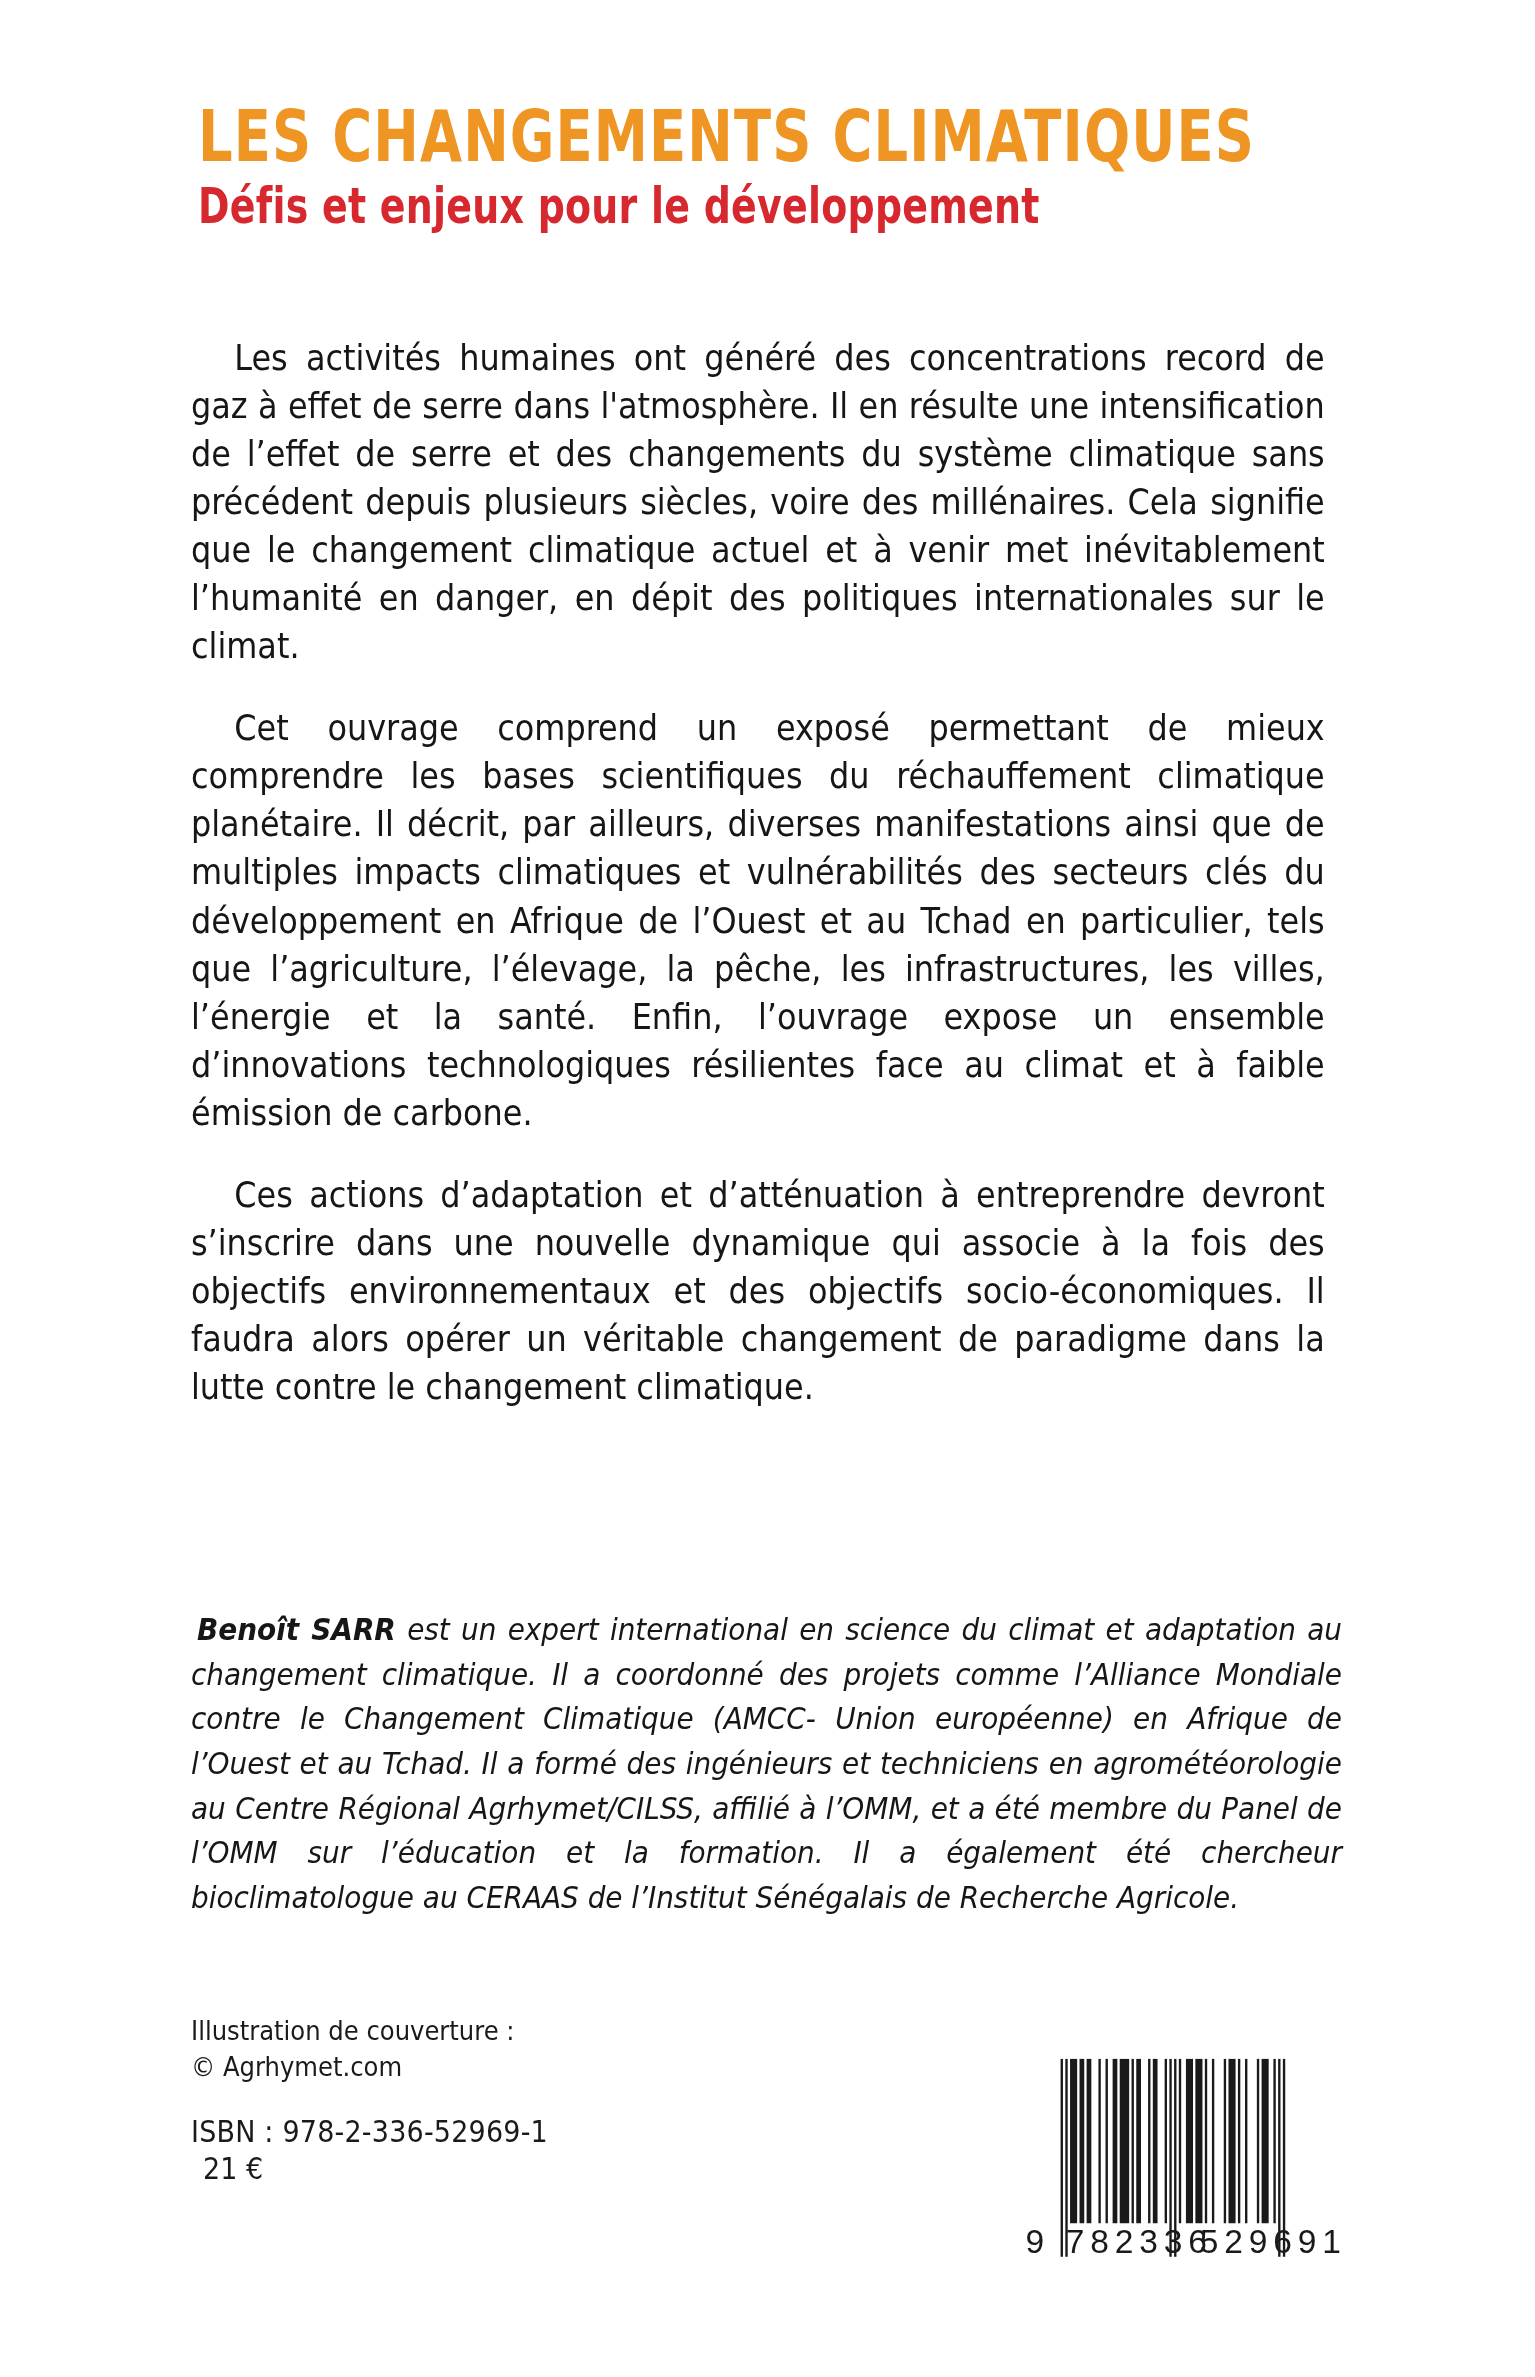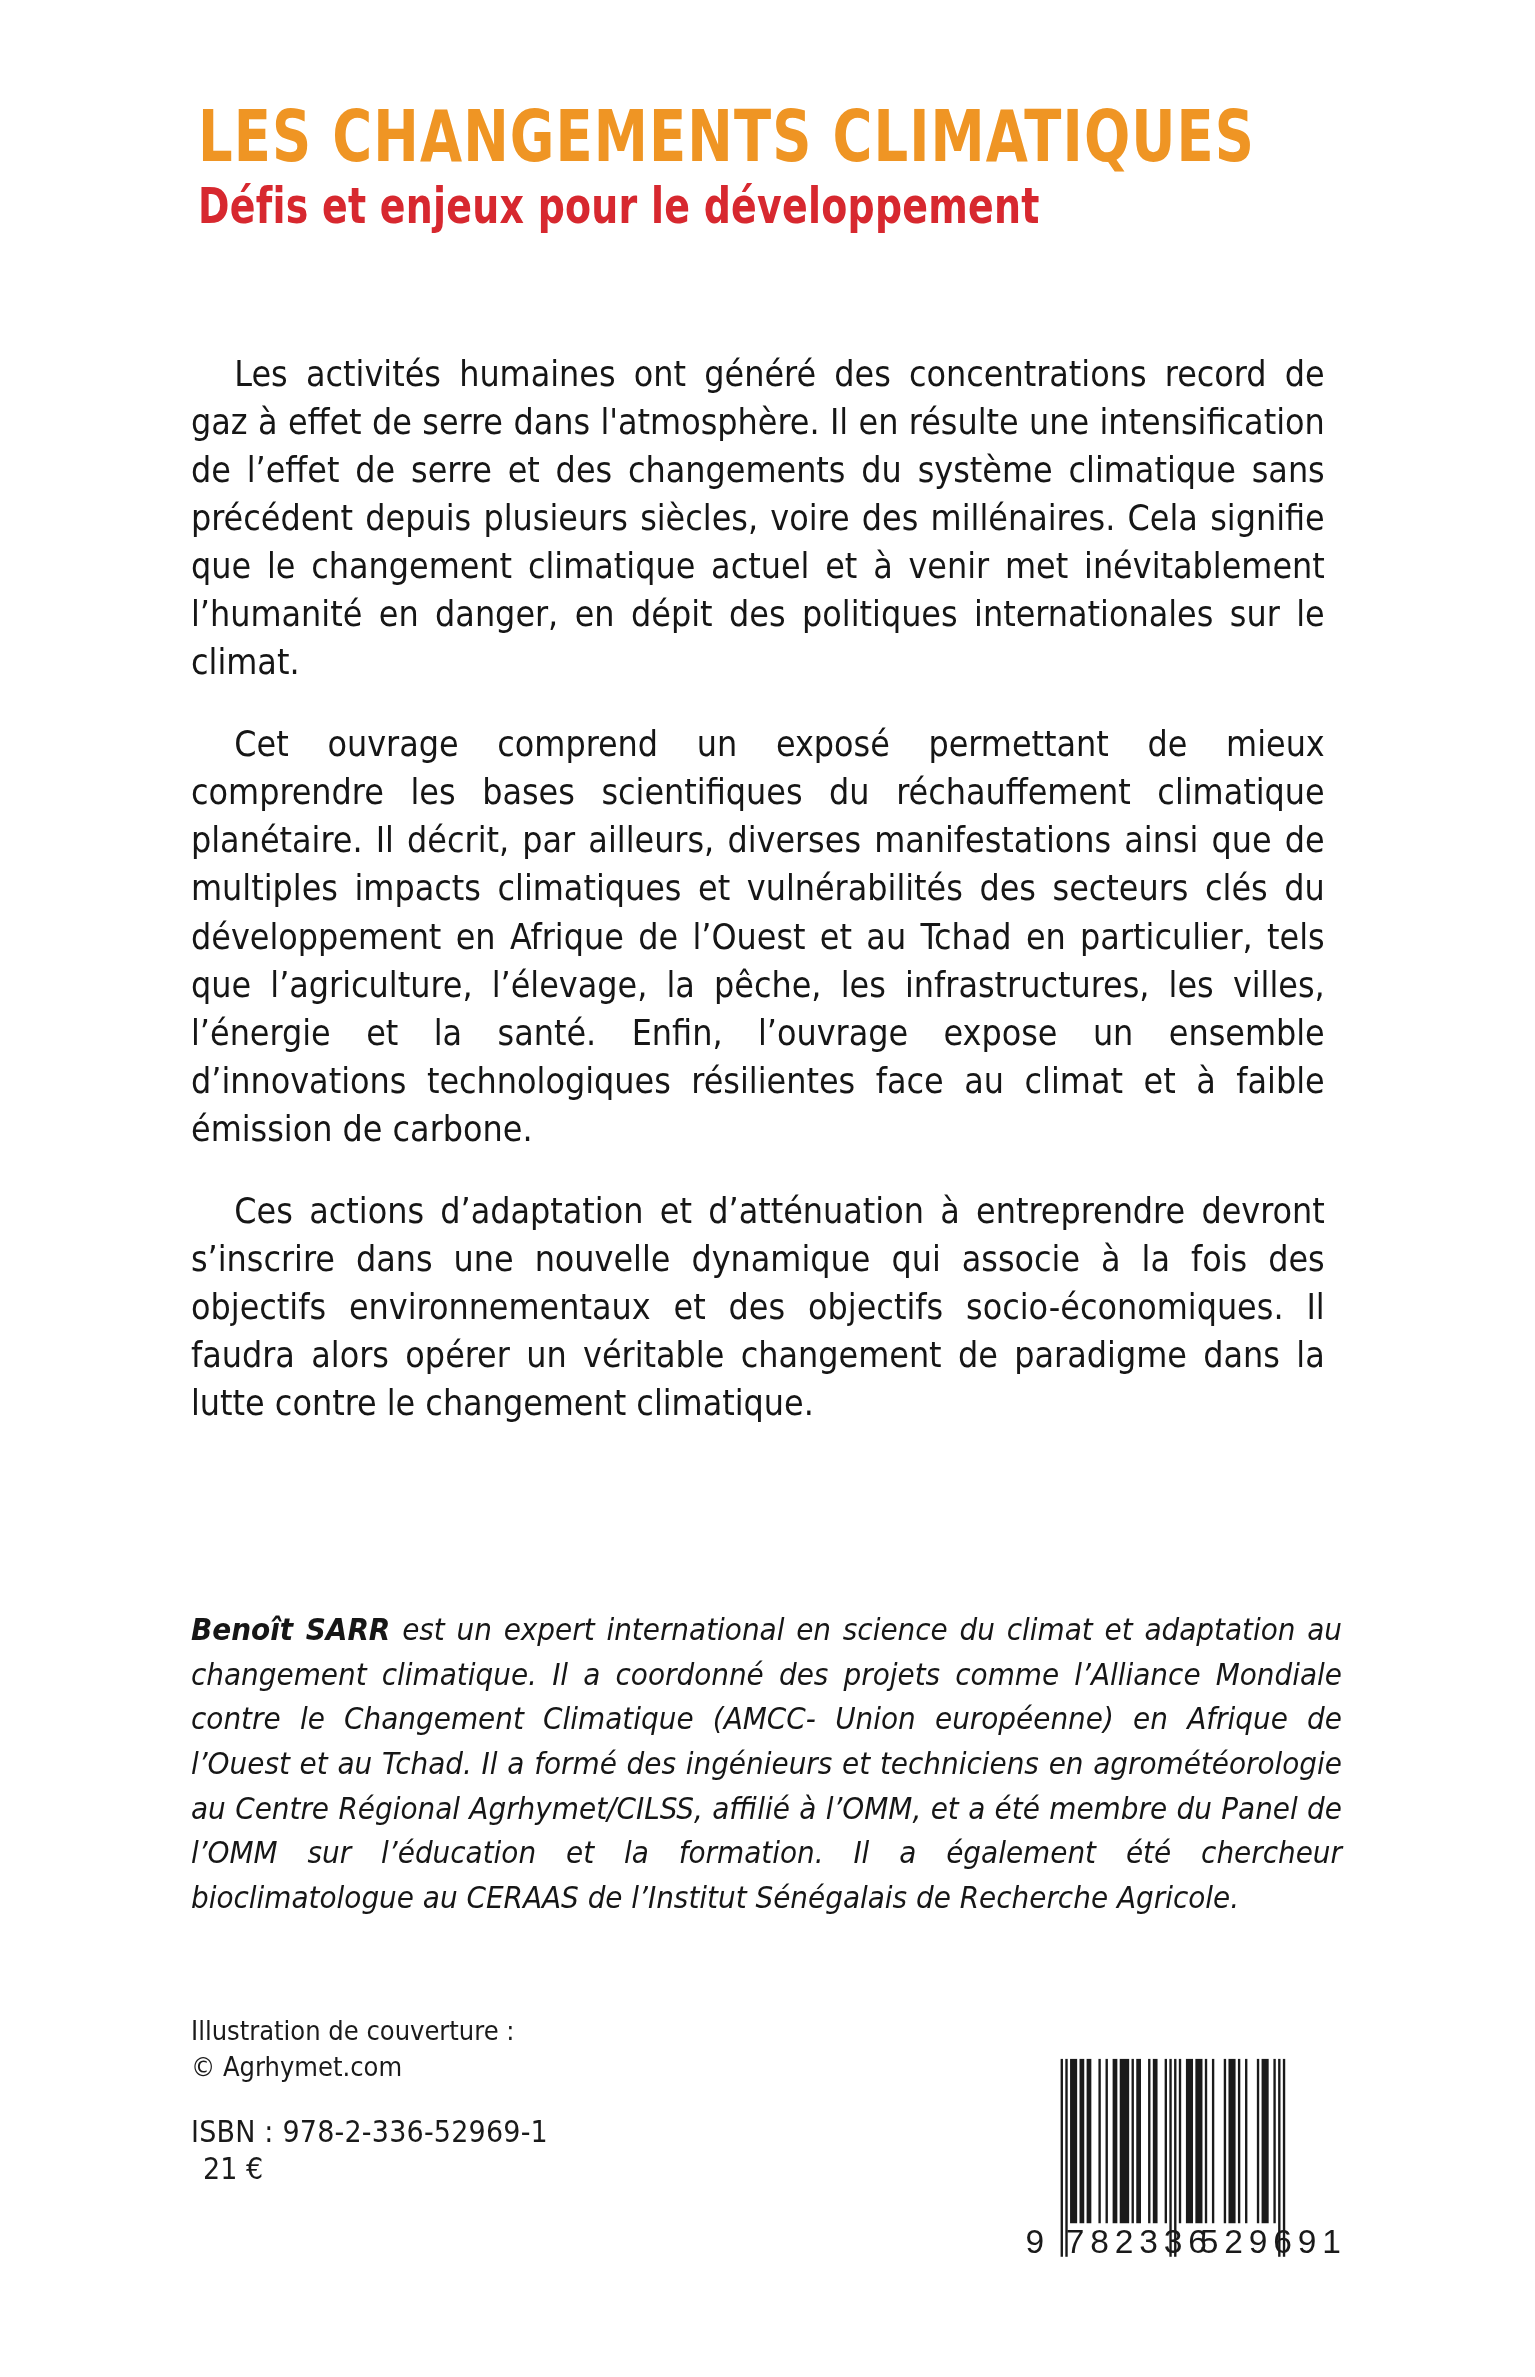--- a/index.html
+++ b/index.html
@@ -54,21 +54,20 @@
     transform: scaleX(0.86);
     transform-origin: left top;
   }
 
   
   .body-copy {
     position: absolute;
     left: 191px;
     top: 334px;
     width: 1151px;
-    margin-top: 16px;
   }
   .body-copy p {
     margin: 0 0 34px 0;
     font-family: "DejaVu Sans Condensed", "Liberation Sans Narrow", "Liberation Sans", sans-serif;
     font-size: 36px;
     line-height: 1.335;
     text-align: justify;
     text-indent: 44px;
     color: #161616;
     transform: scaleX(0.985);
@@ -86,20 +85,21 @@
     font-family: "DejaVu Sans Condensed", "Liberation Sans Narrow", "Liberation Sans", sans-serif;
     font-style: italic;
     font-size: 31px;
     line-height: 1.44;
     text-align: justify;
     color: #161616;
   }
   .author-bio .author-name {
     font-weight: 700;
     font-style: italic;
+    margin-left: 6px;
   }
 
   
   .footer {
     position: absolute;
     left: 191px;
     top: 2013px;
     width: 1151px;
     height: 252px;
   }

